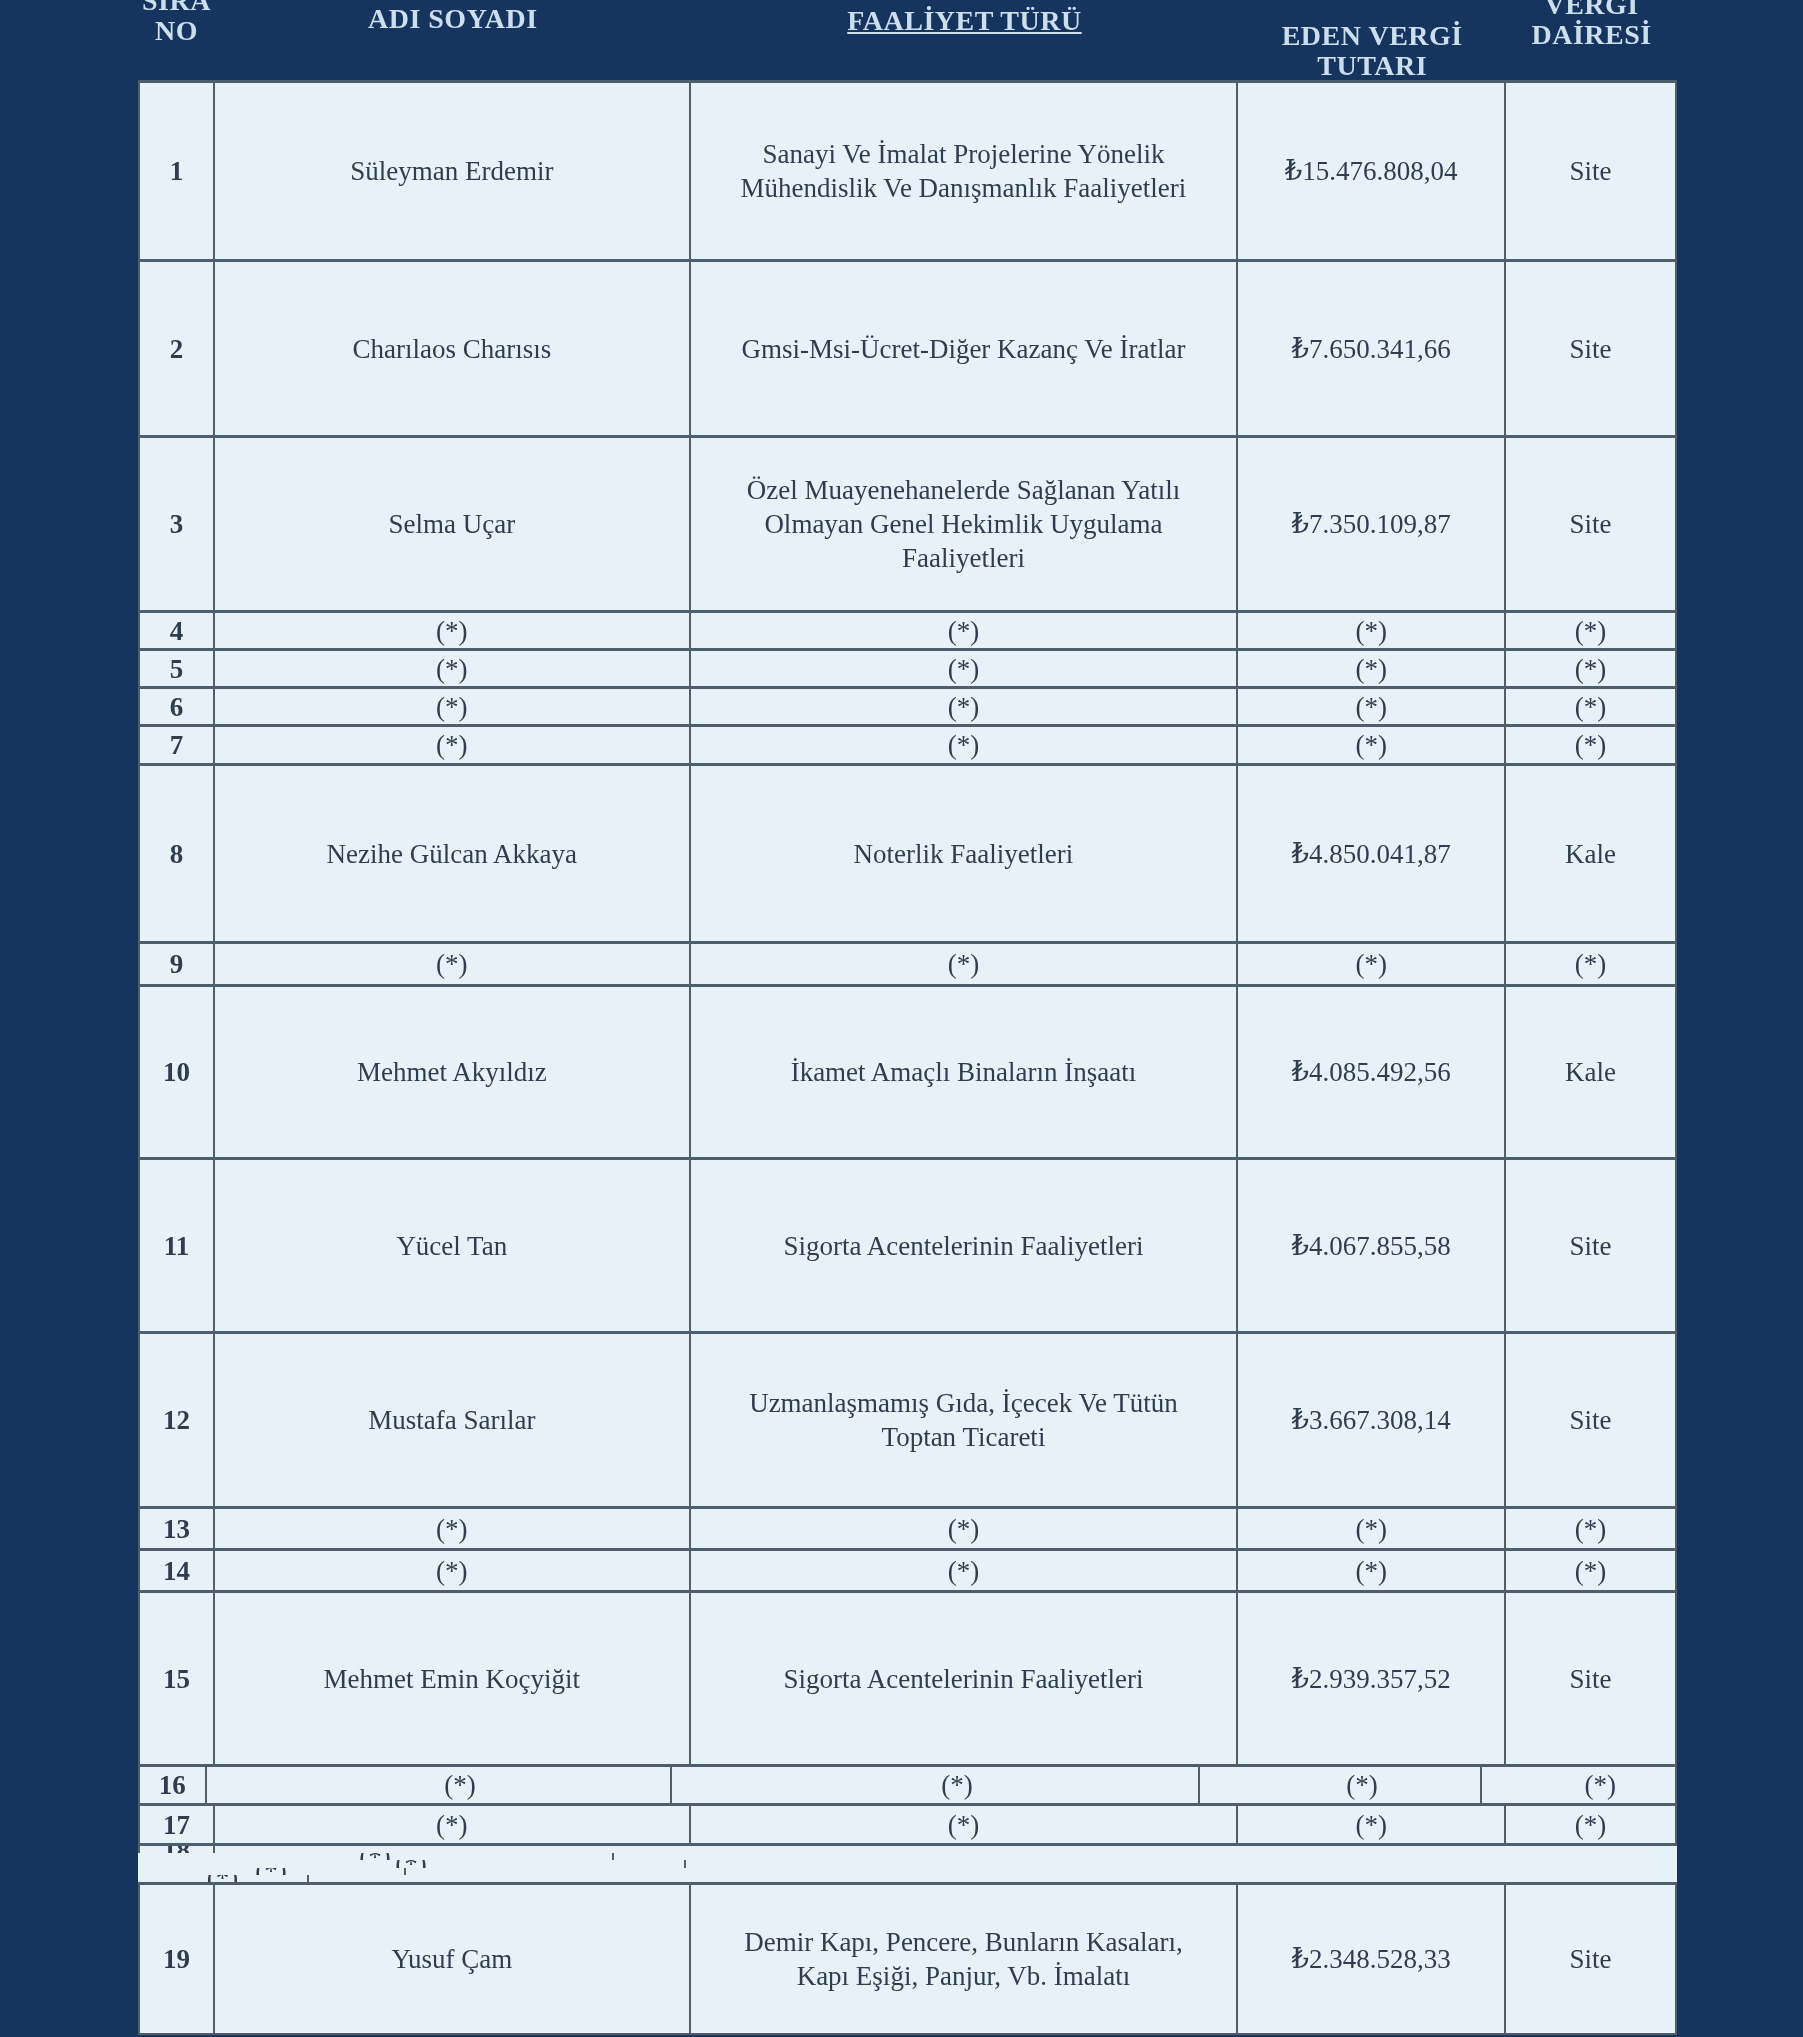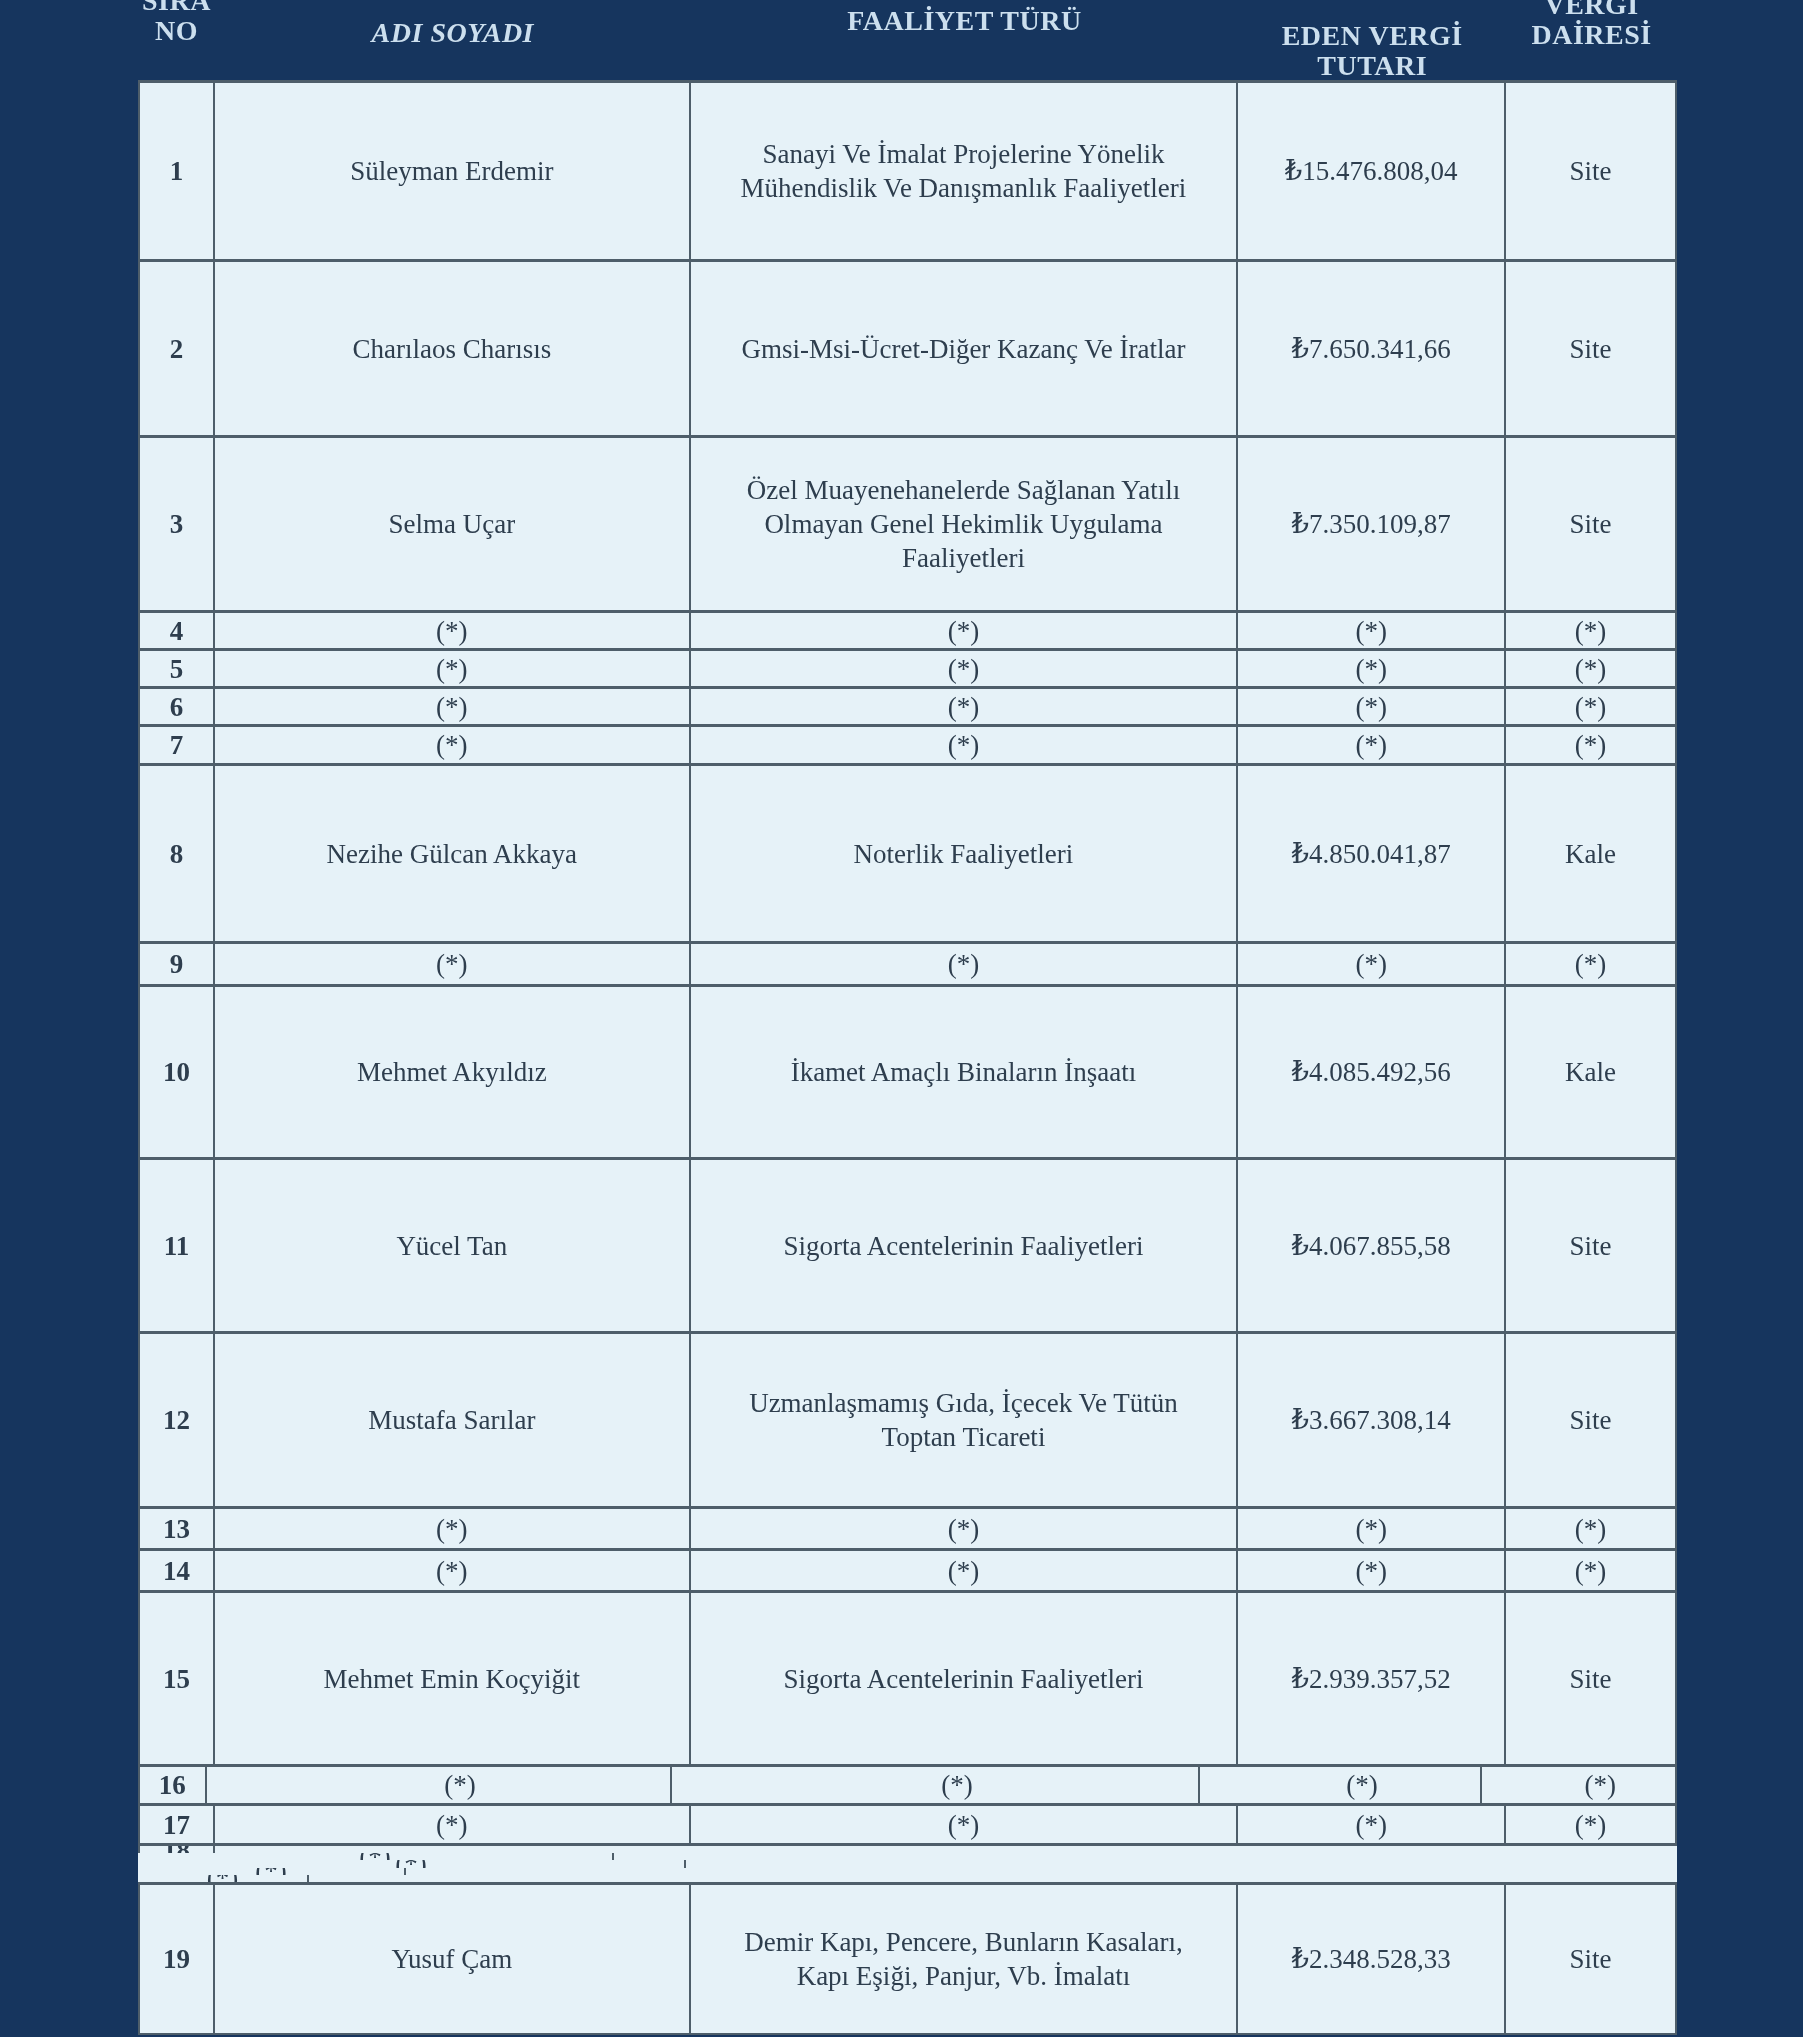--- a/index.html
+++ b/index.html
@@ -19,22 +19,22 @@
 
   
   .thead{position:absolute;left:138px;top:0;width:1539px;height:80px;display:flex;}
   .hcell{position:relative;box-sizing:border-box;}
   .hlabel{
     position:absolute;left:0;right:0;text-align:center;
     color:var(--header-text);font-weight:bold;font-size:28px;line-height:30px;
     white-space:pre-line;letter-spacing:0.5px;
   }
   .h-no  .hlabel{top:-14px;}
-  .h-name .hlabel{top:18px;font-style:italic;}
-  .h-activity .hlabel{top:6px;}
+  .h-name .hlabel{top:4px;}
+  .h-activity .hlabel{top:6px;text-decoration:underline;}
   .h-amount .hlabel{top:21px;}
   .h-office .hlabel{top:-10px;}
 
   
   .w-no{width:77px;}
   .w-name{width:476px;}
   .w-activity{width:548px;}
   .w-amount{width:268px;}
   .w-office{width:171px;}
 

